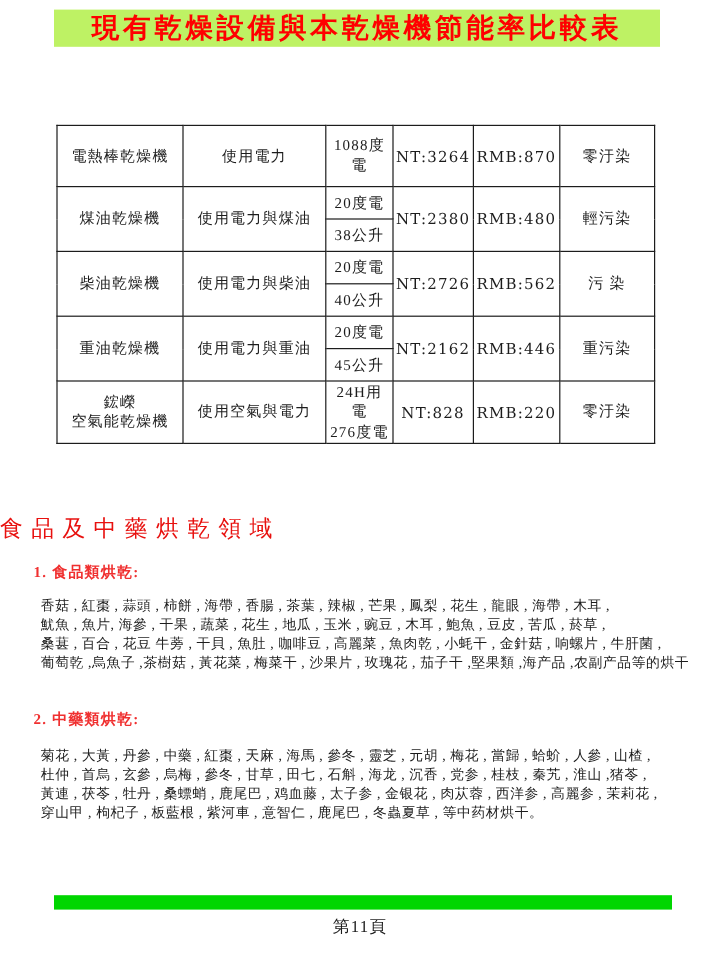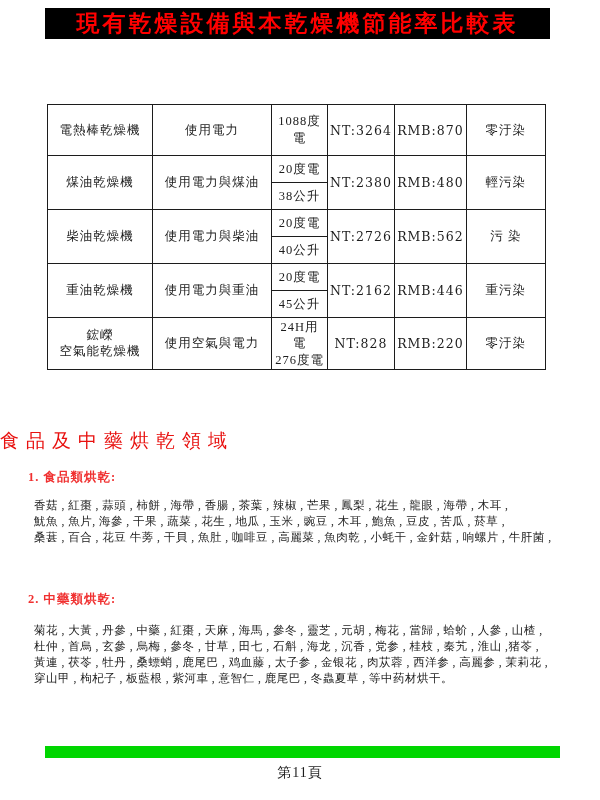--- a/index.html
+++ b/index.html
@@ -46,21 +46,21 @@
   .page-number {
     position:absolute; left:0; top:764px; width:600px; text-align:center;
     color:#1c1c1c; font-size:14px; letter-spacing:1px;
   }
 </style>
 </head>
 <body>
 
 <div class="page">
 
-  <div class="header-bar" style="background-color: #000000;">
+  <div class="header-bar" style="background-color: #bef264;">
     <span class="header-title">現有乾燥設備與本乾燥機節能率比較表</span>
   </div>
 
   <table class="cmp">
     <colgroup>
       <col style="width:105px">
         <col style="width:119px">
         <col style="width:56px">
       <col style="width:58px">
         <col style="width:72px">
@@ -125,20 +125,21 @@
     </tbody>
   </table>
 
   <div class="mid-title">食品及中藥烘乾領域</div>
 
   <div class="sec-label food">1. 食品類烘乾:</div>
   <div class="para food">
     <div class="line">香菇 , 紅棗 , 蒜頭 , 柿餅 , 海帶 , 香腸 , 茶葉 , 辣椒 , 芒果 , 鳳梨 , 花生 , 龍眼 , 海帶 , 木耳 ,</div>
     <div class="line">魷魚 , 魚片, 海參 , 干果 , 蔬菜 , 花生 , 地瓜 , 玉米 , 豌豆 , 木耳 , 鮑魚 , 豆皮 , 苦瓜 , 菸草 ,</div>
     <div class="line">桑葚 , 百合 , 花豆 牛蒡 , 干貝 , 魚肚 , 咖啡豆 , 高麗菜 , 魚肉乾 , 小蚝干 , 金針菇 , 响螺片 , 牛肝菌 ,</div>
+    <div class="line">葡萄乾 ,烏魚子 ,茶樹菇 , 黃花菜 , 梅菜干 , 沙果片 , 玫瑰花 , 茄子干 ,堅果類 ,海产品 ,农副产品等的烘干</div>
   </div>
 
   <div class="sec-label herb">2. 中藥類烘乾:</div>
   <div class="para herb">
     <div class="line">菊花 , 大黃 , 丹參 , 中藥 , 紅棗 , 天麻 , 海馬 , 參冬 , 靈芝 , 元胡 , 梅花 , 當歸 , 蛤蚧 , 人參 , 山楂 ,</div>
     <div class="line">杜仲 , 首烏 , 玄參 , 烏梅 , 參冬 , 甘草 , 田七 , 石斛 , 海龙 , 沉香 , 党参 , 桂枝 , 秦艽 , 淮山 ,猪苓 ,</div>
     <div class="line">黃連 , 茯苓 , 牡丹 , 桑螵蛸 , 鹿尾巴 , 鸡血藤 , 太子参 ,  金银花 , 肉苁蓉 , 西洋参 , 高麗参 ,  茉莉花 ,</div>
     <div class="line">穿山甲 , 枸杞子 , 板藍根 , 紫河車 , 意智仁 ,  鹿尾巴 , 冬蟲夏草 , 等中药材烘干。</div>
   </div>
 

